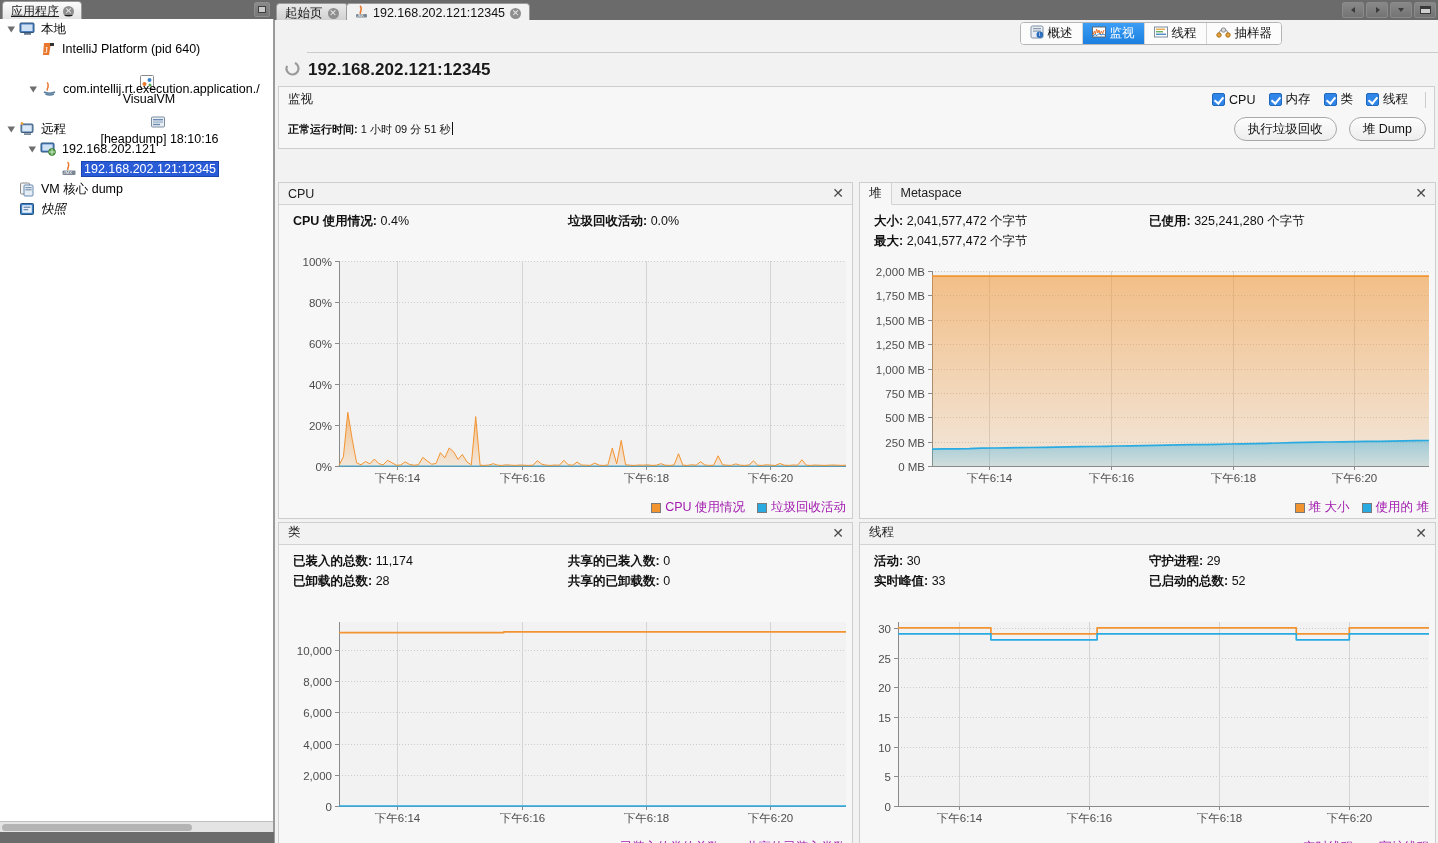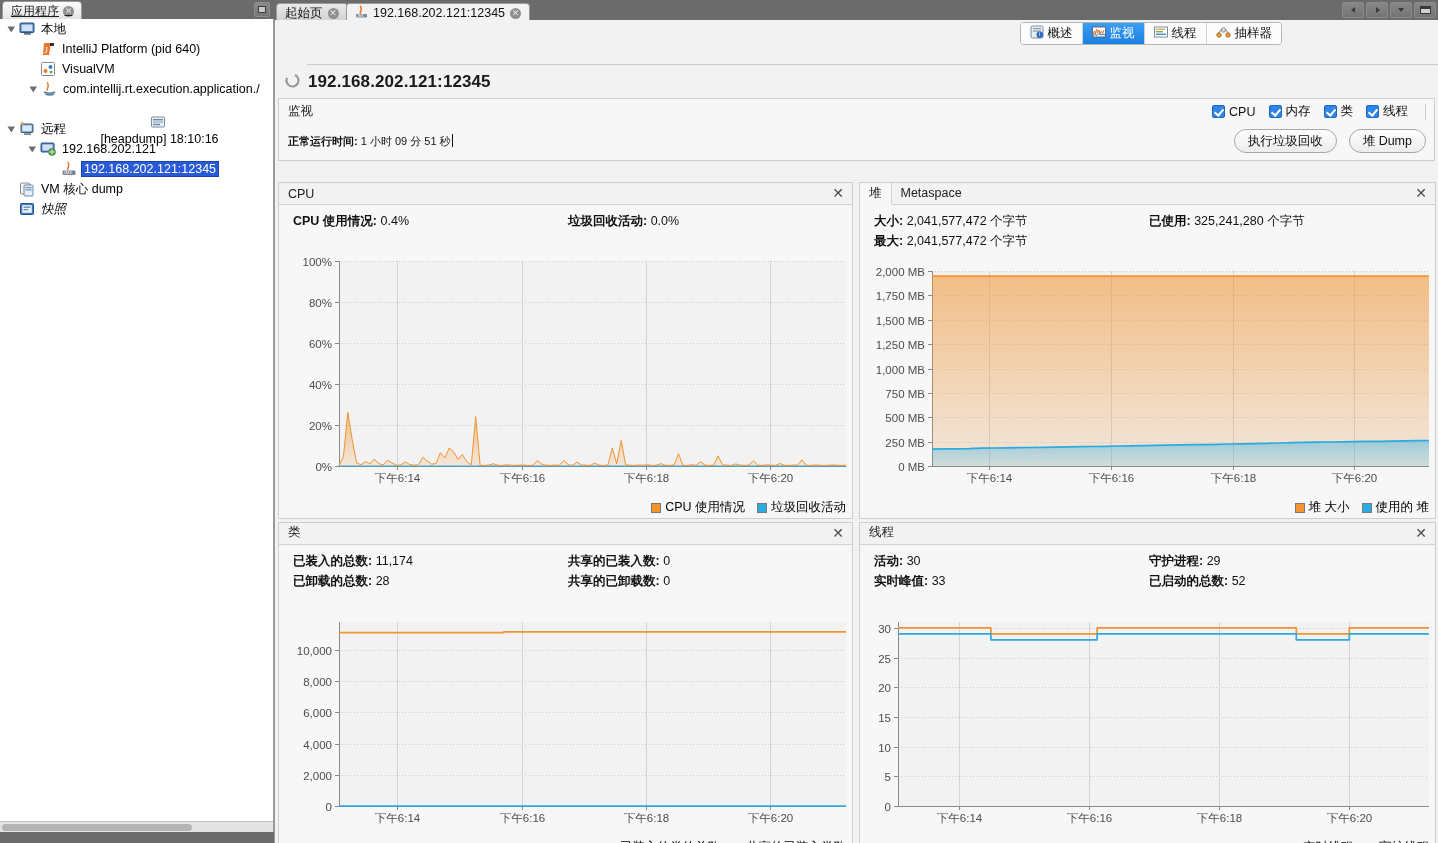--- a/index.html
+++ b/index.html
@@ -99,21 +99,21 @@
   }
   .wbtn.sq i { display: block; width: 11px; height: 8px; border: 1px solid #3a3a3a;
     border-top-width: 3px; background: #d0d0d0; }
 
   #content {
     position: absolute; left: 0; top: 20px; width: 1164px; height: 823px;
     background: #f2f2f2; border-left: 1px solid #9a9a9a;
   }
 
   .toolbar-row {
-    position: relative; height: 45px; background: #f2f2f2;
+    position: relative; height: 33px; background: #f2f2f2;
     border-bottom: 1px solid #cbcbcb;
     margin-left: 32px;
   }
   .seg-group {
     position: absolute; right: 156px; top: 2px; height: 23px;
     display: flex; background: #fcfcfc;
     border: 1px solid #b5b5b5; border-radius: 4px; overflow: hidden;
   }
   .seg {
     display: flex; align-items: center; gap: 4px; padding: 0 9px;
@@ -191,21 +191,21 @@
     position: relative; padding: 8px 0 0 14px; height: 48px;
     font-size: 12.5px; color: #111;
   }
   .stats .line { height: 20px; display: flex; }
   .stats .c1 { width: 275px; }
   .stats b { font-weight: bold; }
 
   .chartbox { position: absolute; left: 0; right: 0; bottom: 0; }
   .legend {
     position: absolute; right: 6px; bottom: 2px; display: flex; gap: 12px;
-    font-size: 12.5px; color: #000000; align-items: center; margin-top: 12px;
+    font-size: 12.5px; color: #a21caf; align-items: center; margin-top: 12px;
   }
   .legend .itm { display: flex; align-items: center; gap: 4px; }
   .swatch { width: 10px; height: 10px; border: 1px solid #7a7a7a; }
   svg.chart { display: block; }
   .axlbl { font-family: "Liberation Sans", sans-serif; font-size: 11.5px; fill: #4d4d4d; }
 </style>
 </head>
 <body>
 
 <div id="app">
@@ -242,21 +242,21 @@
             <span class="twisty"></span>
             <span class="t-icon">
               <svg width="17" height="16" viewBox="0 0 17 16">
                 <path d="M4 2h7l-2 12H3z" fill="#e8762c"></path>
                 <path d="M10 2h4v3h-4z" fill="#333"></path>
                 <text x="4.5" y="12" font-size="9" fill="#fff" font-family="Liberation Serif">J</text>
               </svg>
             </span>
             <span class="t-label">IntelliJ Platform (pid 640)</span>
           </div>
-          <div class="tree-row" style="padding-left: 25px;">
+          <div class="tree-row" style="padding-left: 25px; flex-direction: column;">
             <span class="twisty"></span>
             <span class="t-icon">
               <svg width="17" height="16" viewBox="0 0 17 16">
                 <rect x="1.5" y="1.5" width="13" height="13" rx="1" fill="#fff" stroke="#8a8a8a"></rect>
                 <circle cx="5.5" cy="10" r="2" fill="#e8762c"></circle>
                 <circle cx="10.5" cy="6" r="2" fill="#3c7fc4"></circle>
                 <circle cx="11" cy="11" r="1.5" fill="#5aa84f"></circle>
               </svg>
             </span>
             <span class="t-label">VisualVM</span>

